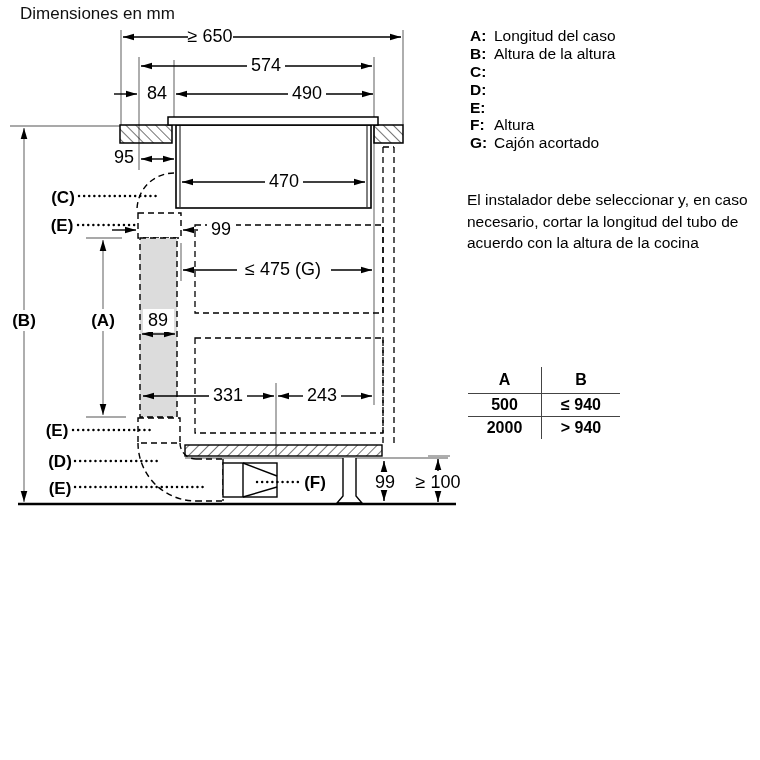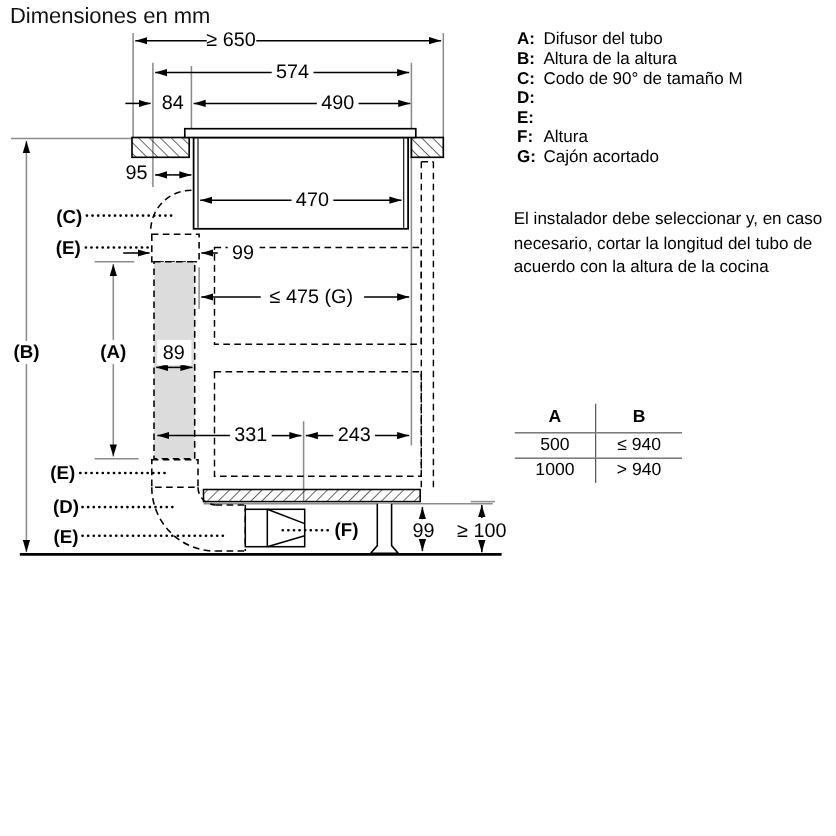--- a/index.html
+++ b/index.html
@@ -3,27 +3,27 @@
 <meta charset="utf-8">
 <style>
   html,body{margin:0;padding:0;background:#fff;}
   #page{position:relative;width:760px;height:760px;background:#fff;overflow:hidden;
         font-family:"Liberation Sans","DejaVu Sans",sans-serif;color:#000;}
   #diagram-svg{position:absolute;left:0;top:0;}
   #diagram-svg text{font-family:"Liberation Sans","DejaVu Sans",sans-serif;
         dominant-baseline:central;fill:#000;}
   .dim-text{font-size:18px;text-anchor:middle;}
   .ref-label{font-size:17px;font-weight:bold;text-anchor:middle;}
-  .page-title{position:absolute;left:9px;top:4px;font-size:20px;color:#111;}
+  .page-title{position:absolute;left:20px;top:4px;font-size:17px;color:#111;}
   .legend{position:absolute;left:470px;top:27px;}
   .legend-row{display:flex;height:17.9px;line-height:17.9px;font-size:15.5px;}
   .legend-key{font-weight:bold;width:24px;flex:none;}
   .note{position:absolute;left:467px;top:189px;width:300px;font-size:15.5px;line-height:21.6px;}
   .spec-table{position:absolute;left:468px;top:367px;border-collapse:collapse;font-size:16px;}
-  .spec-table th,.spec-table td{padding:0;text-align:center;font-weight:normal;}
+  .spec-table th,.spec-table td{padding:0;text-align:center;font-weight:bold;}
   .spec-table th{font-weight:bold;height:26px;width:73px;border-bottom:1.3px solid #444;}
   .spec-table td{height:22px;}
   .spec-table .colB{border-left:1.3px solid #444;width:78px;}
   .spec-table tr.r1 td{border-bottom:1.3px solid #444;}
 </style>
 </head>
 <body>
 
 <div id="page">
 
@@ -167,29 +167,28 @@
     <text class="ref-label" x="103" y="320">(A)</text>
     <text class="ref-label" x="57" y="430">(E)</text>
     <text class="ref-label" x="60" y="461">(D)</text>
     <text class="ref-label" x="60" y="488">(E)</text>
     <text class="ref-label" x="315" y="482">(F)</text>
   </svg>
 
   <div class="legend">
     <div class="legend-row">
       <span class="legend-key">A:</span>
-      <span>Difusor del tubo</span>
+      <span>Longitud del caso</span>
     </div>
     <div class="legend-row">
       <span class="legend-key">B:</span>
       <span>Altura de la altura</span>
     </div>
     <div class="legend-row">
       <span class="legend-key">C:</span>
-      <span>Codo de 90° de tamaño M</span>
     </div>
     <div class="legend-row">
       <span class="legend-key">D:</span>
     </div>
     <div class="legend-row">
       <span class="legend-key">E:</span>
     </div>
     <div class="legend-row">
       <span class="legend-key">F:</span>
       <span>Altura</span>
@@ -206,19 +205,19 @@
     <tbody>
         <tr>
       <th>A</th>
       <th class="colB">B</th>
     </tr>
     <tr class="r1">
       <td>500</td>
       <td class="colB">≤ 940</td>
     </tr>
     <tr>
-      <td>1000</td>
+      <td>2000</td>
       <td class="colB">&gt; 940</td>
     </tr>
   </tbody>
     </table>
 
 </div>
 
 </body></html>

